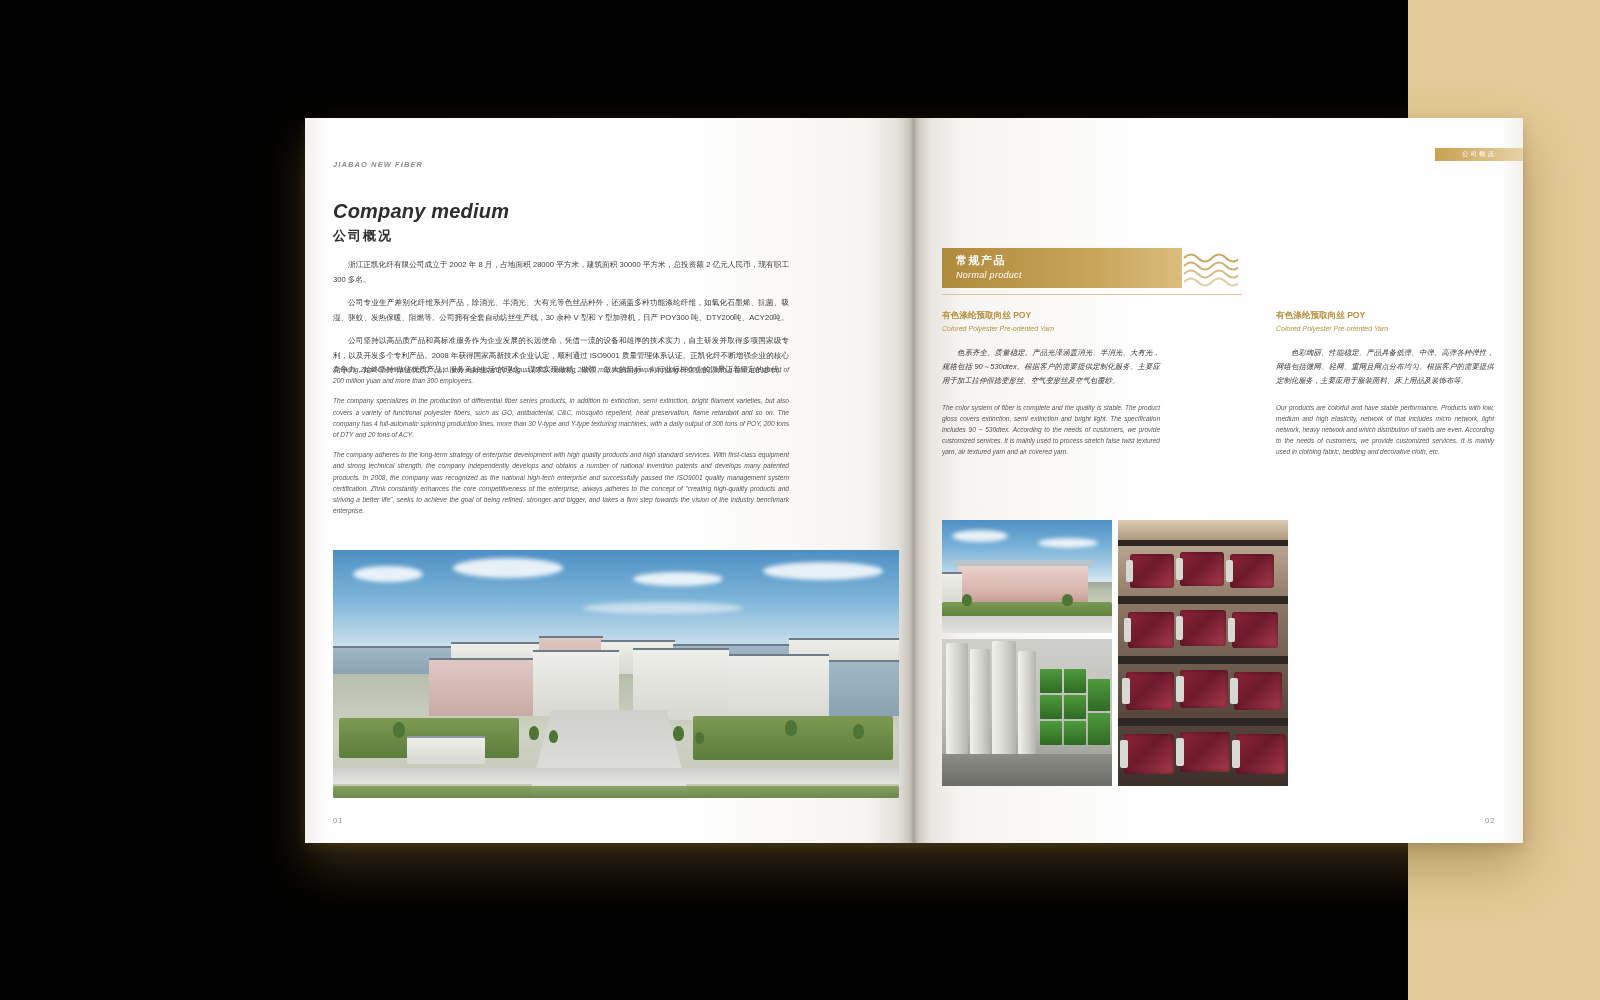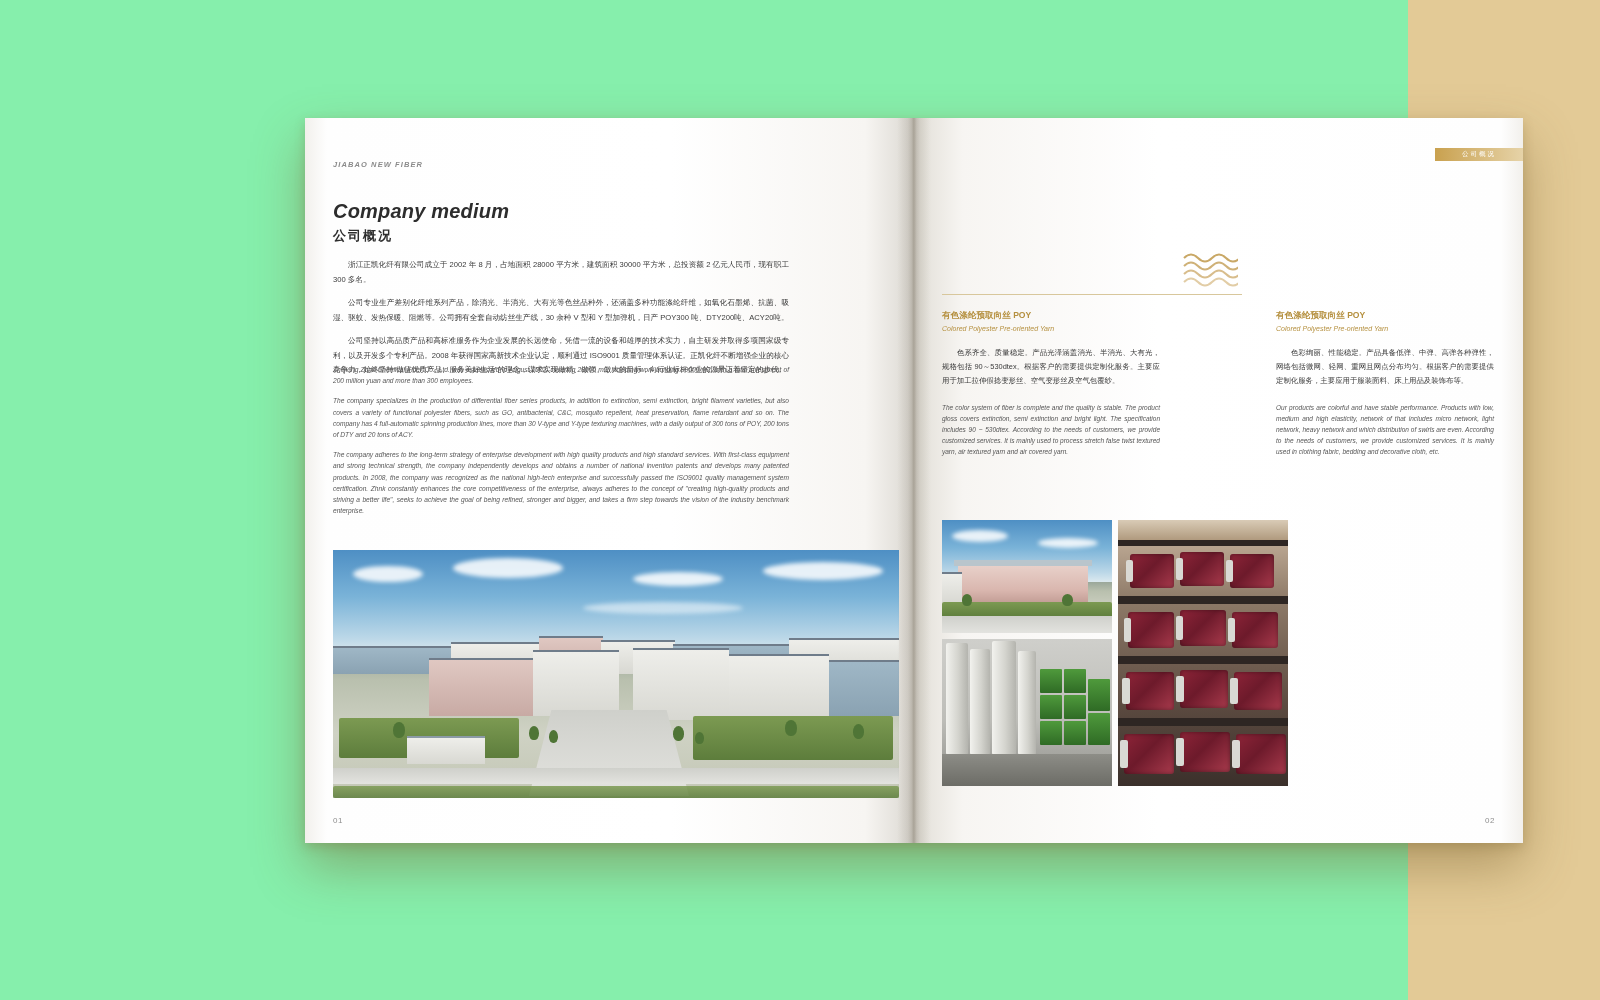--- a/index.html
+++ b/index.html
@@ -9,21 +9,21 @@
     height: 1000px;
     overflow: hidden;
     background: #e3ca96;
     font-family: "Liberation Sans", sans-serif;
   }
 
   #stage {
     position: relative;
     width: 1408px;
     height: 1000px;
-    background: #86efac;
+    background: #000000;
   }
 
   
   .spread {
     position: absolute;
     left: 305px;
     top: 118px;
     width: 1218px;
     height: 725px;
     display: flex;
@@ -226,20 +226,21 @@
     color: #b5903f;
     margin-bottom: 14px;
   }
   .prod-cn {
     font-size: 7.4px;
     line-height: 14px;
     color: #3a3a3a;
     text-align: justify;
     text-indent: 15px;
     margin: 0 0 14px 0;
+    font-style: italic;
   }
   .prod-en {
     font-size: 6.5px;
     line-height: 11px;
     color: #555;
     font-style: italic;
     text-align: justify;
     margin: 0;
   }
 
@@ -435,20 +436,24 @@
         </div>
       </div>
 
       <div class="page-num left-num">01</div>
     </div>
 
     <div class="page right">
 
       <div class="section-tab">公司概况</div>
 
+      <div class="prod-head">
+        <div class="cn">常规产品</div>
+        <div class="en">Normal product</div>
+      </div>
 
       <div class="wave-deco">
         <svg width="56" height="40" viewBox="0 0 56 40">
           <path d="M2 10 q7 -7 14 0 t14 0 t14 0 t14 0" fill="none" stroke="#c9a866" stroke-width="2"></path>
           <path d="M2 18 q7 -7 14 0 t14 0 t14 0 t14 0" fill="none" stroke="#cfb177" stroke-width="2"></path>
           <path d="M2 26 q7 -7 14 0 t14 0 t14 0 t14 0" fill="none" stroke="#d8bd8c" stroke-width="2"></path>
           <path d="M2 34 q7 -7 14 0 t14 0 t14 0 t14 0" fill="none" stroke="#e2cda6" stroke-width="2"></path>
         </svg>
       </div>
 

